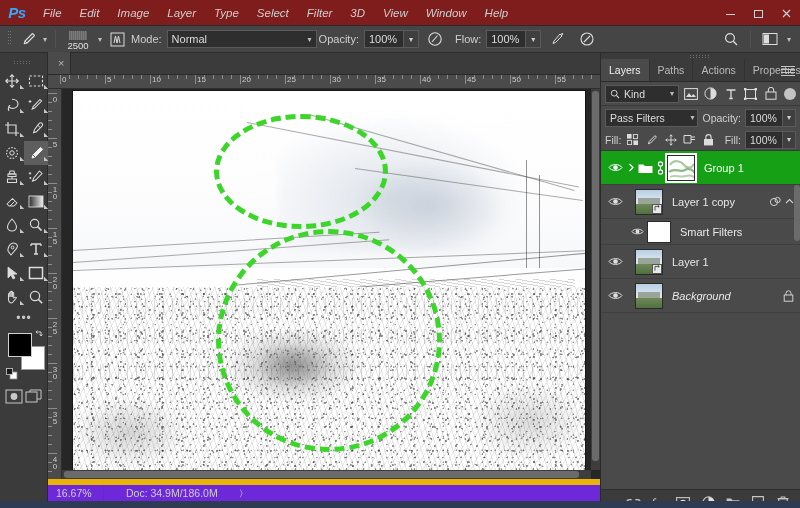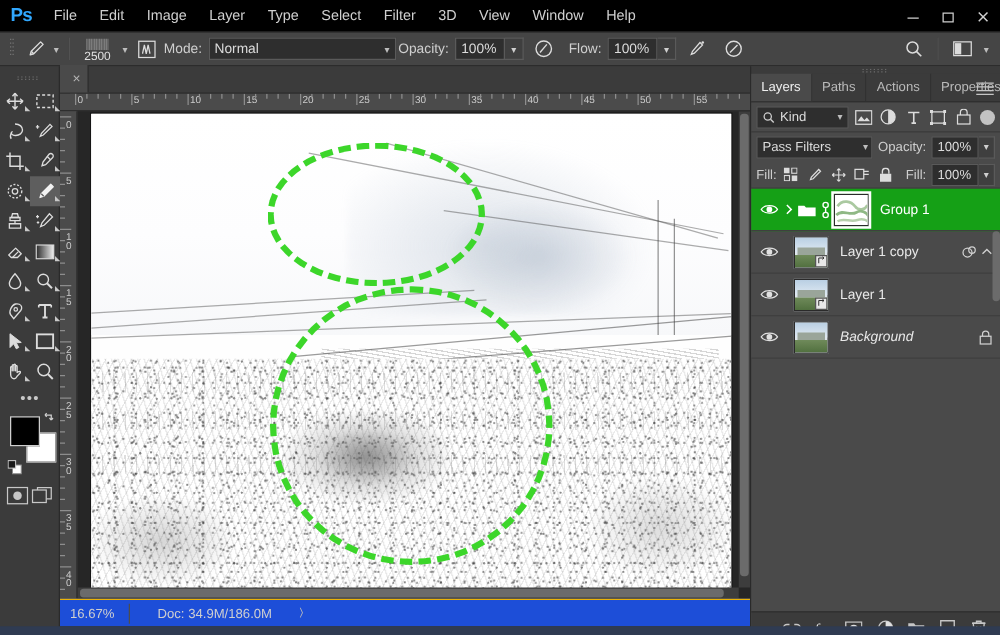--- a/index.html
+++ b/index.html
@@ -9,22 +9,23 @@
     font-size:11px;
     background:#3a3a3a;
     color:#d4d4d4;
     -webkit-font-smoothing:antialiased;
   }
   .app { position:relative; width:800px; height:508px; background:#323232; }
 
   
   .menubar {
     position:absolute; left:0; top:0; width:800px; height:26px;
-    background:#000000; display:flex; align-items:center;
+    background:#7f1d1d; display:flex; align-items:center;
     border-bottom:1px solid #2a2a2a;
+    font-style:italic;
   }
   .ps-logo {
     width:34px; height:26px; display:flex; align-items:center; justify-content:center;
     color:#31a8ff; font-weight:bold; font-size:15px; letter-spacing:-0.5px;
   }
   .menu-item {
     padding:0 9px; height:26px; line-height:26px; font-size:11.5px; color:#cfcfcf;
     cursor:default; white-space:nowrap;
   }
   .win-ctrls { position:absolute; right:0; top:0; height:26px; display:flex; }
@@ -252,21 +253,21 @@
   .cv-scroll-h {
     position:absolute; left:0; bottom:0; width:529px; height:9px; background:#3d3d3d;
   }
   .cv-scroll-h .thumbh {
     position:absolute; top:1px; left:2px; width:515px; height:7px; background:#6b6b6b; border-radius:3px;
   }
 
   
   .statusbar {
     position:absolute; left:48px; top:479px; width:552px; height:22px;
-    background:#1d4ed8; border-top:1px solid #eab308;
+    background:#6d28d9; border-top:6px solid #eab308;
     display:flex; align-items:center; font-size:10.5px; color:#cfcfcf;
   }
   .sb-zoom {
     width:56px; padding-left:8px; height:16px; display:flex; align-items:center;
     border-right:1px solid #4d4d4d;
   }
   .sb-doc { padding-left:22px; }
   .sb-arrow { padding-left:22px; font-size:9px; color:#bbb; }
 
   
@@ -1127,20 +1128,30 @@
             </span>
             <span>
               <svg width="9" height="7" viewBox="0 0 9 7">
                   <path d="M1 5 L4.5 1.6 L8 5" fill="none" stroke="#d0d0d0" stroke-width="1.1"></path>
                 </svg>
             </span>
           </div>
           <div class="panel-scroll"></div>
         </div>
 
+        <div class="subrow">
+          <div class="eye-sm">
+            <svg width="13" height="9" viewBox="0 0 13 9">
+                <path d="M0.8 4.5 C3 1.4 10 1.4 12.2 4.5 C10 7.6 3 7.6 0.8 4.5z" fill="none" stroke="#e0e0e0" stroke-width="0.95"></path>
+                <circle cx="6.5" cy="4.5" r="1.9" fill="#e0e0e0"></circle>
+              </svg>
+          </div>
+          <div class="lthumb whitefill" style="height:22px;width:24px;"></div>
+          <span class="lname">Smart Filters</span>
+        </div>
 
 
         <div class="lrow">
           <div class="eye">
             <svg width="15" height="11" viewBox="0 0 15 11">
                 <path d="M1 5.5 C3.4 1.6 11.6 1.6 14 5.5 C11.6 9.4 3.4 9.4 1 5.5z" fill="none" stroke="#e0e0e0" stroke-width="1"></path>
                 <circle cx="7.5" cy="5.5" r="2.3" fill="#e0e0e0"></circle>
               </svg>
           </div>
           <div style="width:10px;"></div>

